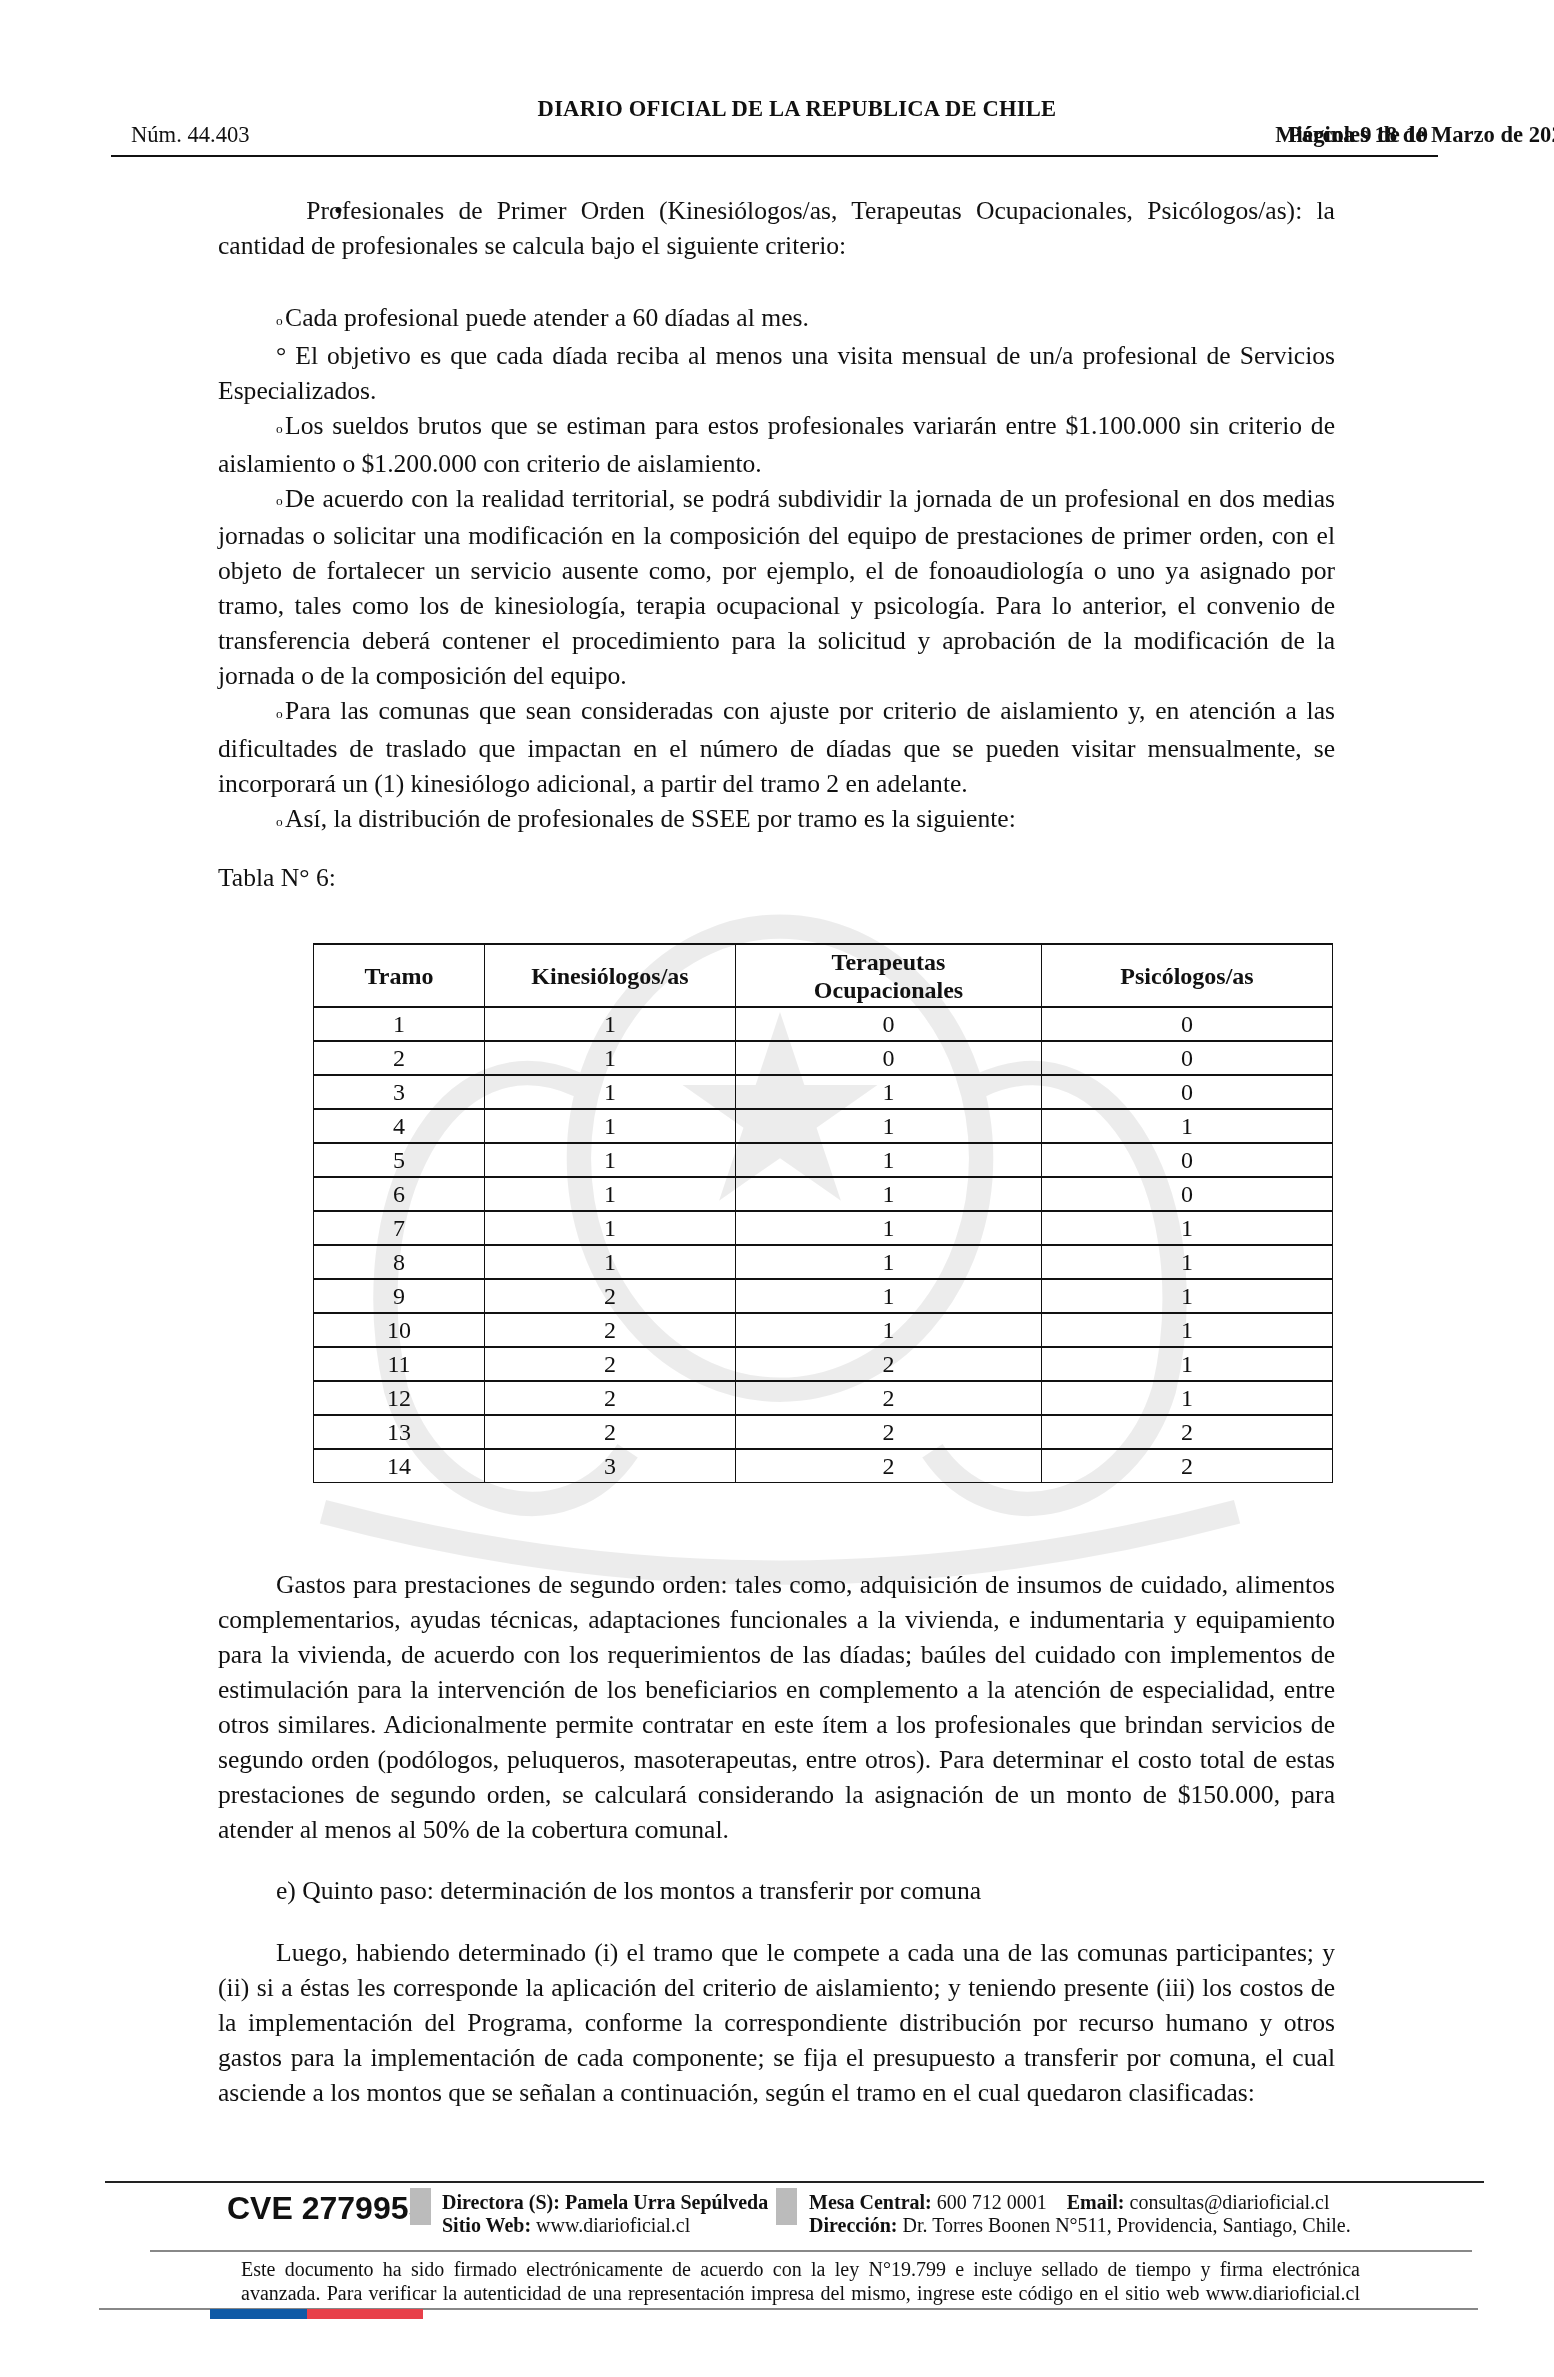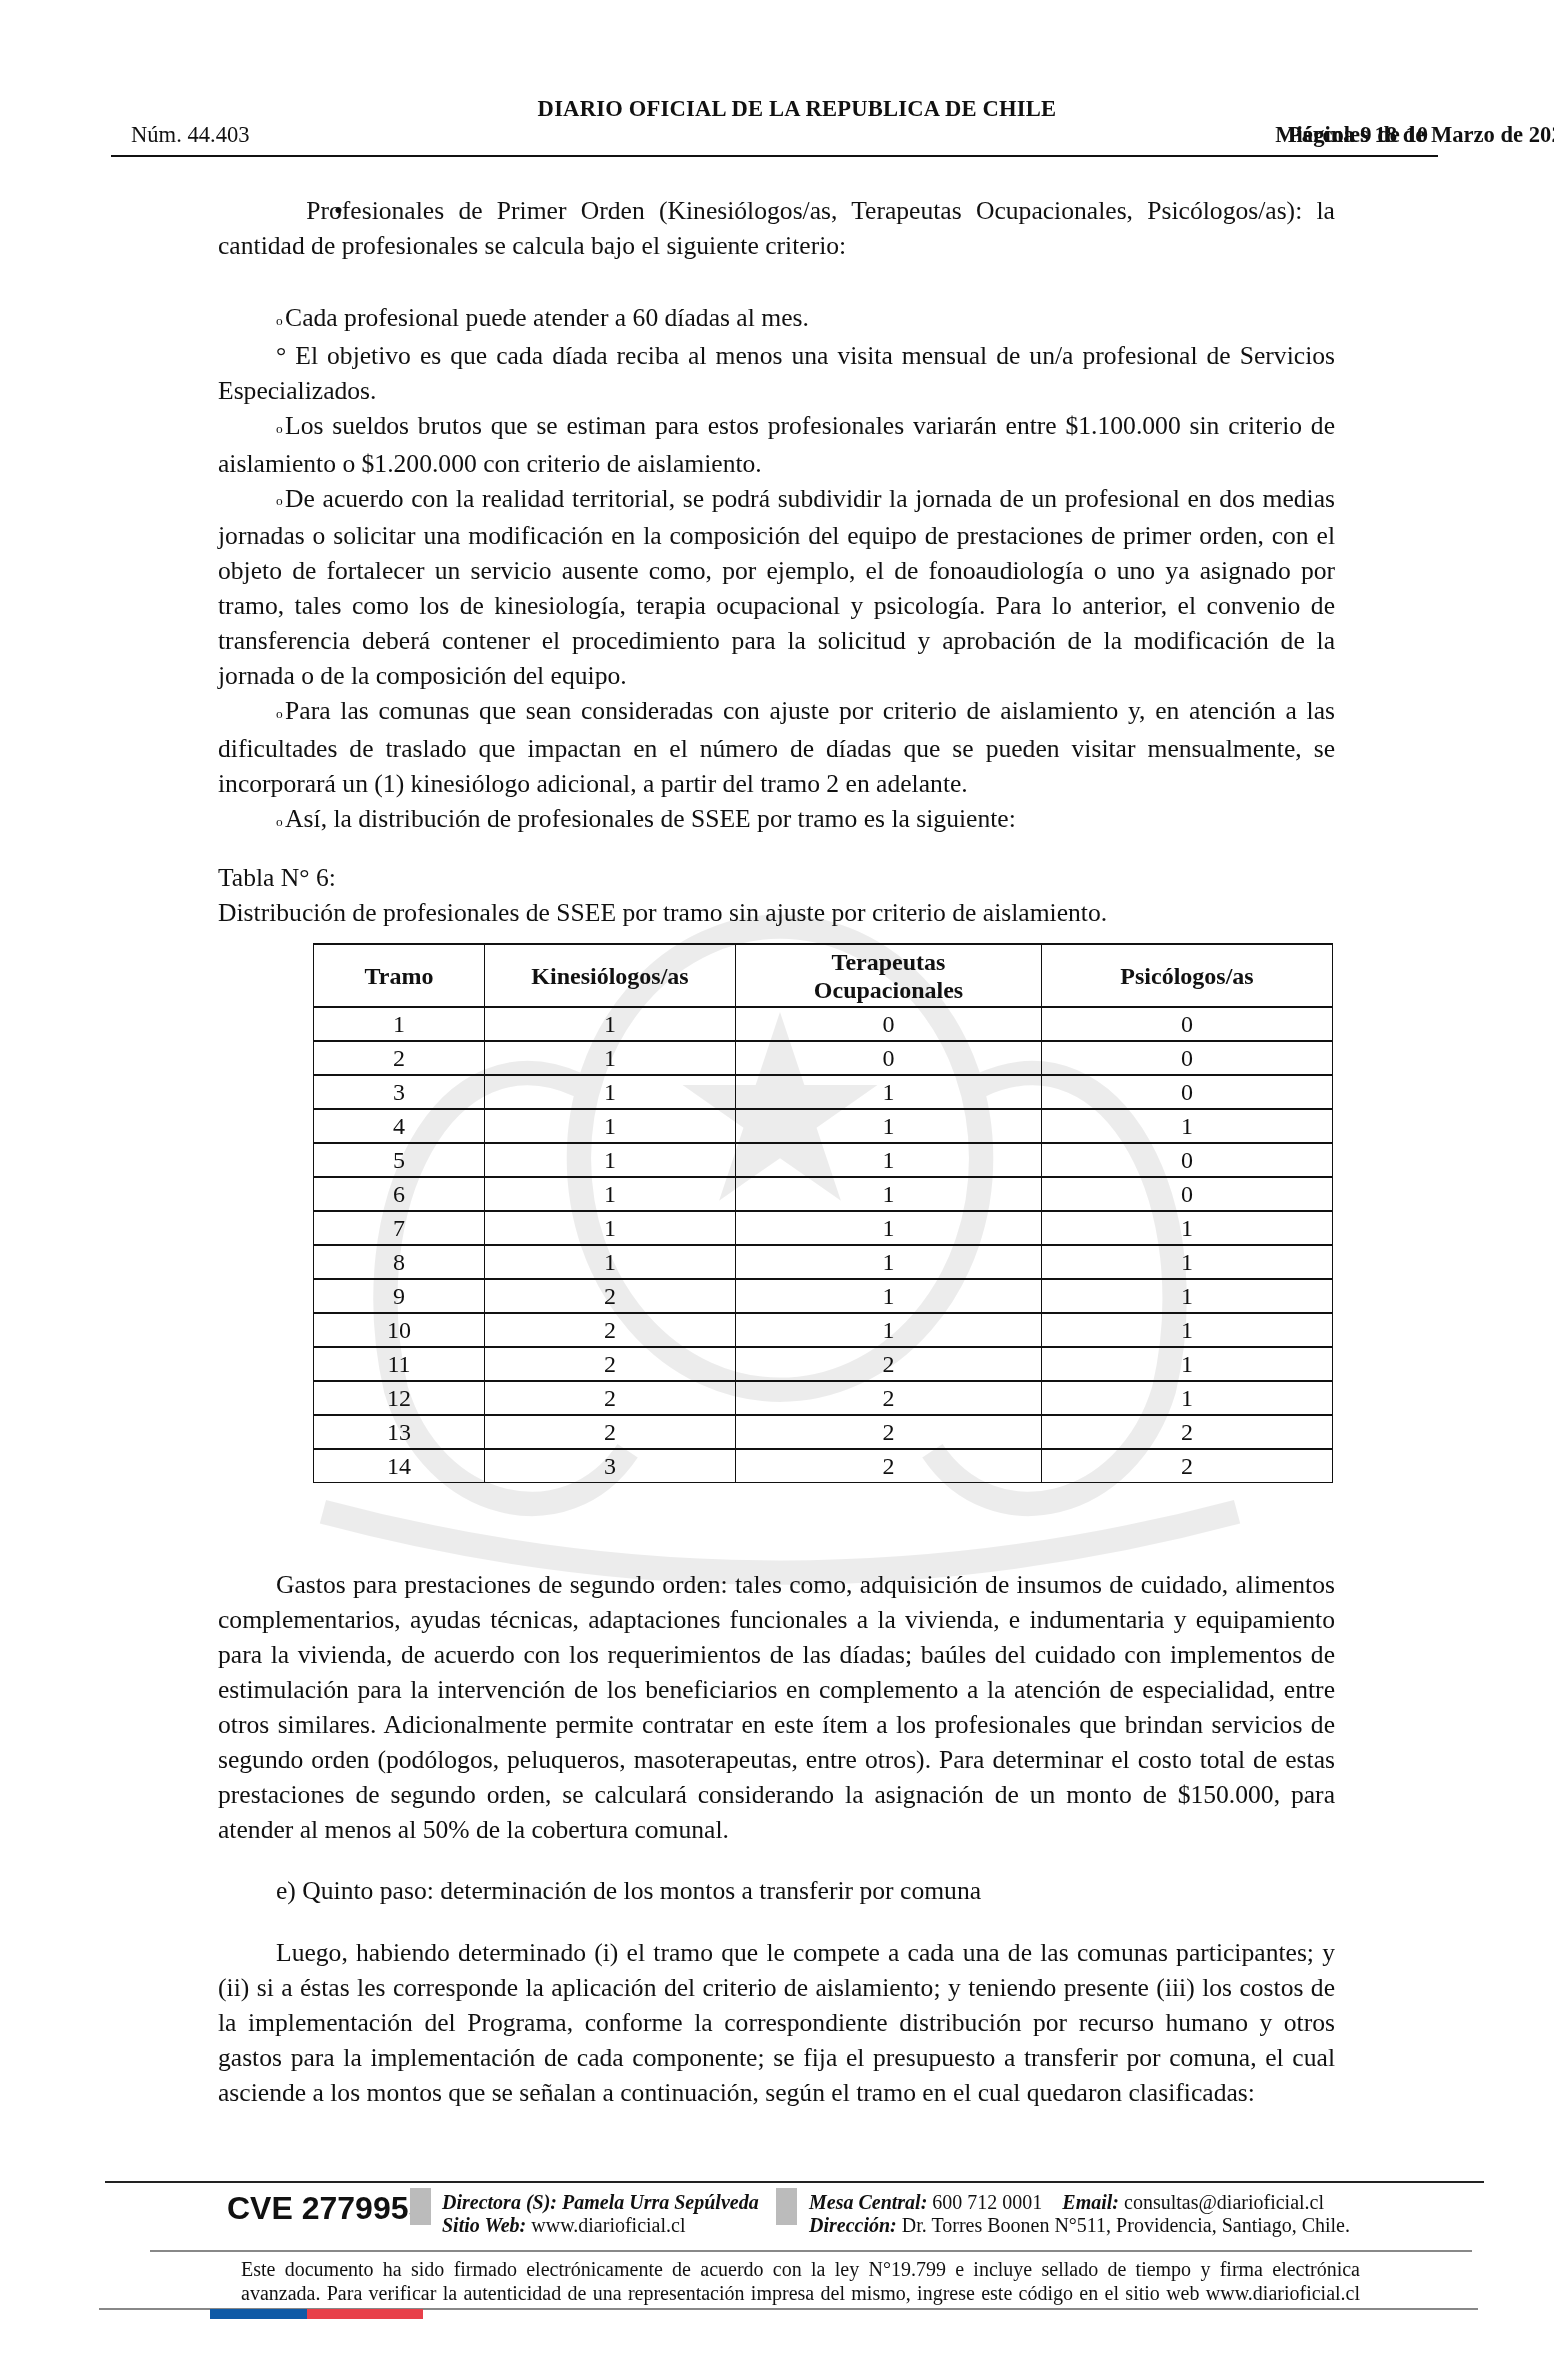--- a/index.html
+++ b/index.html
@@ -37,21 +37,21 @@
   table.data col.c1 { width: 171px; }
   table.data col.c2 { width: 251px; }
   table.data col.c3 { width: 306px; }
   table.data col.c4 { width: 291px; }
 
   
   .ftr-rule-top { left: 105px; width: 1359px; top: 2181px; height: 2.4px; background: #222; }
   .cve { left: 207px; top: 2190px; font-family: "Liberation Sans", "DejaVu Sans", sans-serif; font-weight: bold; font-size: 32px; }
   .vsep { width: 1.2px; background: #bbb; height: 37px; top: 2188px; }
   .ftr-col { top: 2191px; font-size: 20px; line-height: 23px; }
-  .ftr-col b { font-weight: bold; font-style: italic; }
+  .ftr-col b { font-weight: bold; }
   .ftr-rule-mid { left: 150px; width: 1302px; top: 2250px; height: 1.8px; background: #888; }
   .ftr-legal { left: 221px; width: 1119px; top: 2257px; font-size: 20px; line-height: 24.4px; text-align: justify; }
   .ftr-legal p { margin: 0; }
   .ftr-rule-bot { left: 99px; width: 1359px; top: 2308px; height: 2.4px; background: #888; }
   .flag-blue { left: 210px; top: 2309px; width: 98px; height: 9.8px; background: #0f5aa6; }
   .flag-red { left: 307px; top: 2309px; width: 96px; height: 9.8px; background: #e8404a; }
 </style>
 </head>
 <body>
 
@@ -77,21 +77,20 @@
   <p class="indent"><span class="bullet-dot">•</span> <span>Profesionales de Primer Orden (Kinesiólogos/as, Terapeutas Ocupacionales, Psicólogos/as): la cantidad de profesionales se calcula bajo el siguiente criterio:</span></p>
   <div class="gap-lg"></div>
   <p class="indent"><span class="small-circ">o</span><span>Cada profesional puede atender a 60 díadas al mes.</span></p>
   <p class="indent"><span>°</span> <span>El objetivo es que cada díada reciba al menos una visita mensual de un/a profesional de Servicios Especializados.</span></p>
   <p class="indent"><span class="small-circ">o</span><span>Los sueldos brutos que se estiman para estos profesionales variarán entre $1.100.000 sin criterio de aislamiento o $1.200.000 con criterio de aislamiento.</span></p>
   <p class="indent"><span class="small-circ">o</span><span>De acuerdo con la realidad territorial, se podrá subdividir la jornada de un profesional en dos medias jornadas o solicitar una modificación en la composición del equipo de prestaciones de primer orden, con el objeto de fortalecer un servicio ausente como, por ejemplo, el de fonoaudiología o uno ya asignado por tramo, tales como los de kinesiología, terapia ocupacional y psicología. Para lo anterior, el convenio de transferencia deberá contener el procedimiento para la solicitud y aprobación de la modificación de la jornada o de la composición del equipo.</span></p>
   <p class="indent"><span class="small-circ">o</span><span>Para las comunas que sean consideradas con ajuste por criterio de aislamiento y, en atención a las dificultades de traslado que impactan en el número de díadas que se pueden visitar mensualmente, se incorporará un (1) kinesiólogo adicional, a partir del tramo 2 en adelante.</span></p>
   <p class="indent"><span class="small-circ">o</span><span>Así, la distribución de profesionales de SSEE por tramo es la siguiente:</span></p>
   <div class="gap-md"></div>
   <p class="tbl-cap">Tabla N° 6:</p>
-  <p class="tbl-cap">Distribución de profesionales de SSEE por tramo sin ajuste por criterio de aislamiento.</p>
 </div>
 
 <table class="data">
   <colgroup>
       <col class="c1">
       <col class="c2">
       <col class="c3">
       <col class="c4">
     </colgroup>
   <thead>

